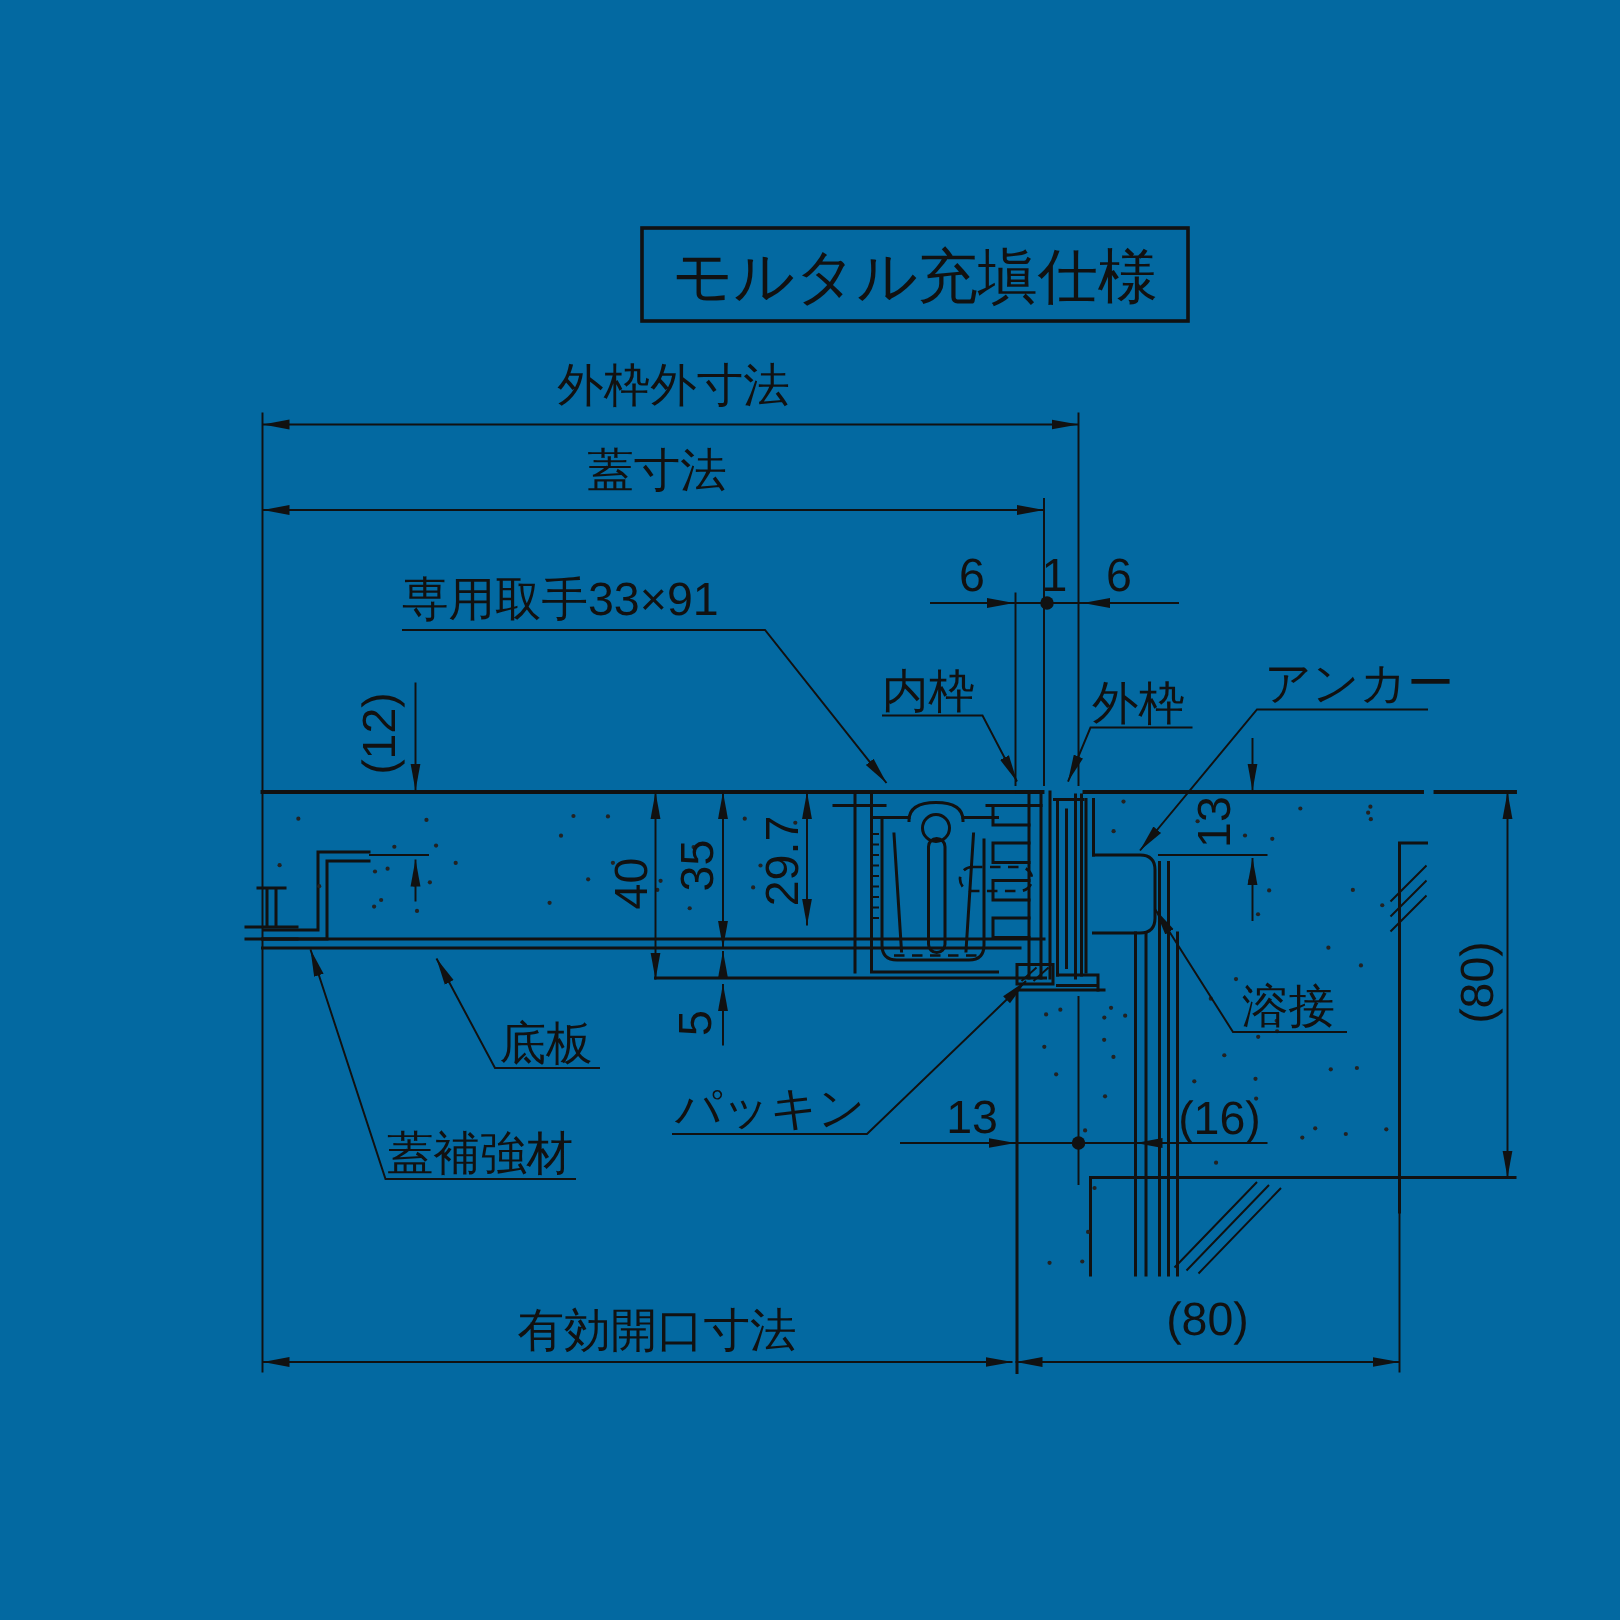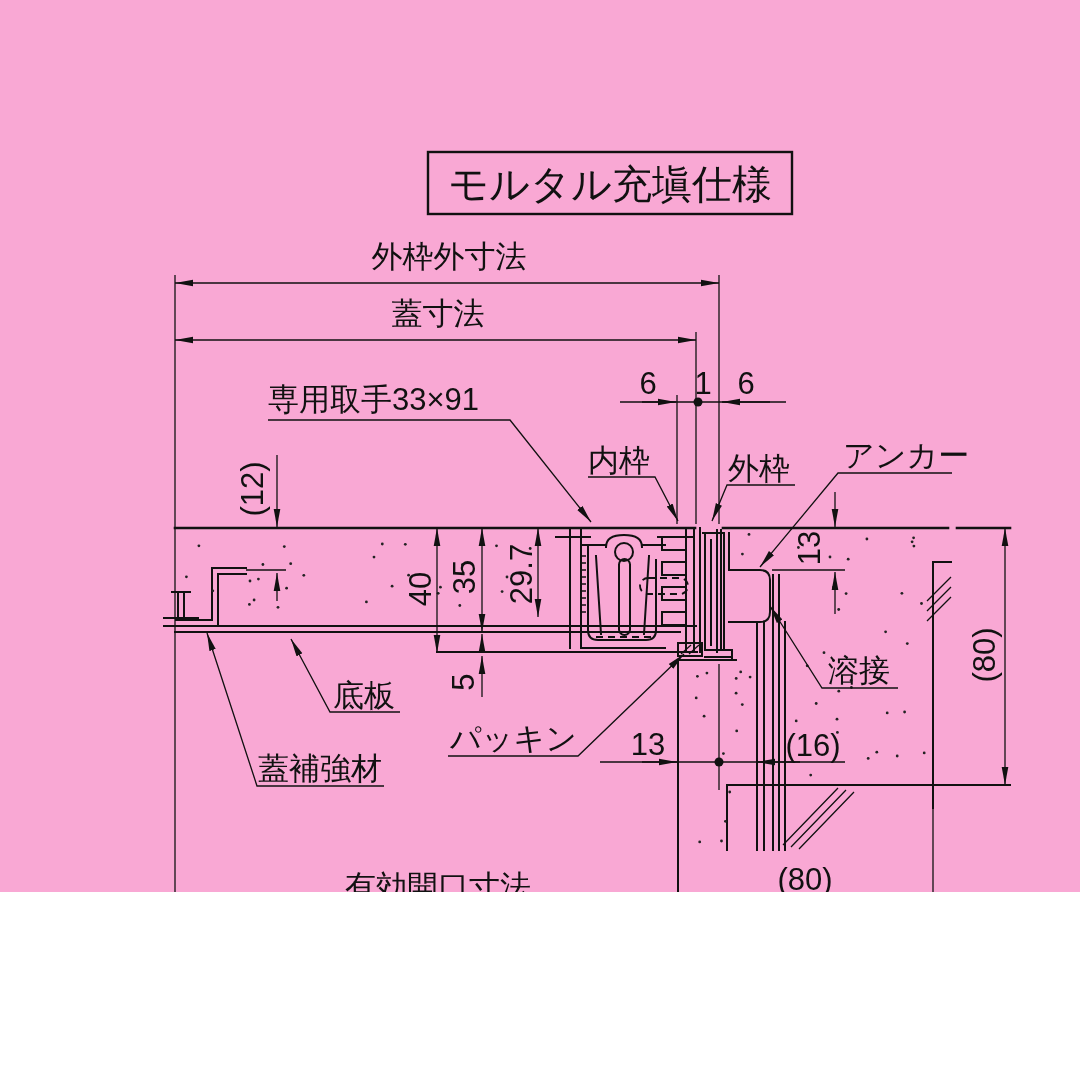--- a/index.html
+++ b/index.html
@@ -1,16 +1,16 @@
 <!DOCTYPE html>
 <html><head>
 <meta charset="utf-8">
 <style>
   html,body{margin:0;padding:0;background:#ffffff;}
-  .stage{width:1080px;height:892px;position:relative;background:#f9a8d4;overflow:hidden;}
+  .stage{width:1080px;height:1080px;position:relative;background:#0369a1;overflow:hidden;}
   svg{display:block;}
   text{fill:#111;font-family:"Liberation Sans","DejaVu Sans",sans-serif;}
   .lbl{font-size:31px;}
   .ttl{font-size:40px;}
   .dim{font-size:31px;}
   .part{stroke:#111;stroke-width:2;fill:none;stroke-linecap:square;}
   .part-thick{stroke:#111;stroke-width:2.6;fill:none;stroke-linecap:square;}
   .dimline{stroke:#111;stroke-width:1.3;fill:none;}
   .dashed{stroke:#111;stroke-width:1.8;fill:none;stroke-dasharray:7 5;}
   .dot{fill:#111;}

